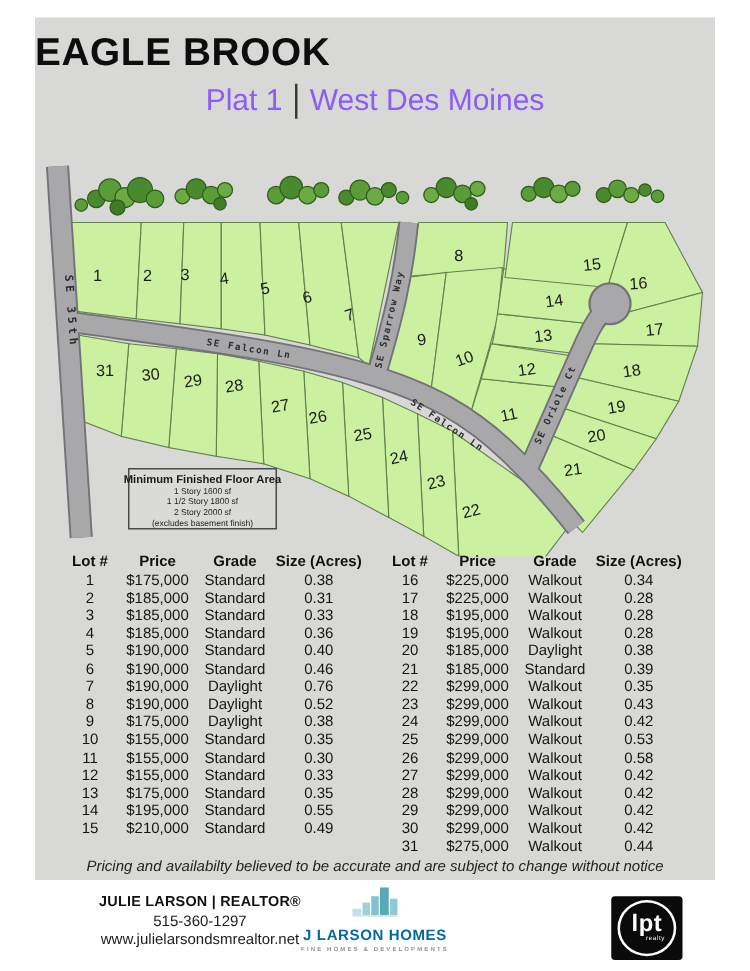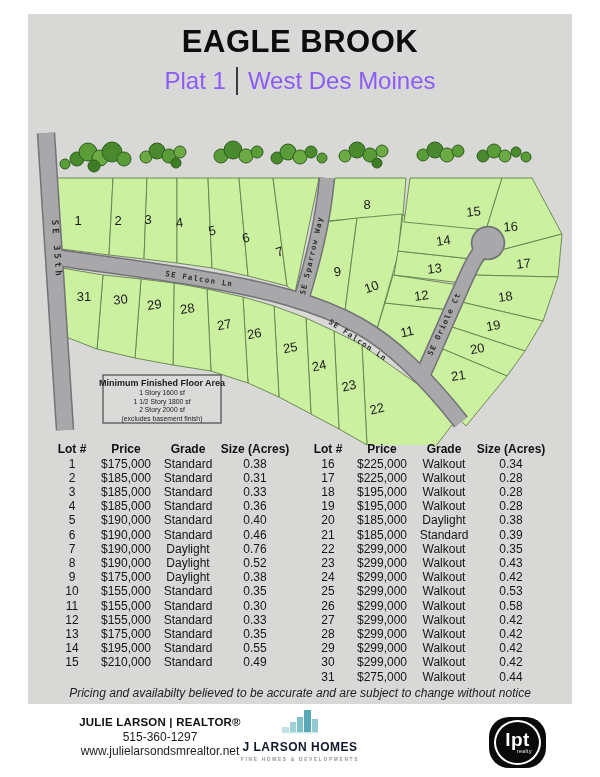--- a/index.html
+++ b/index.html
@@ -1,20 +1,20 @@
 <!DOCTYPE html>
 <html><head>
 <meta charset="utf-8">
 <style>
   html,body{margin:0;padding:0;}
   .page{position:relative;width:600px;height:777px;background:#ffffff;overflow:hidden;
         font-family:"Liberation Sans",sans-serif;color:#111;}
   .panel{position:absolute;left:28px;top:14px;width:544px;height:690px;background:#d8d8d6;}
   
-  .hdr{position:absolute;left:28px;top:24px;width:544px;text-align:center;}
+  .hdr{position:absolute;left:28px;top:24px;width:544px;}
   .hdr-title{font-size:31px;font-weight:800;letter-spacing:.5px;color:#0d0d0d;}
   .hdr-sub{margin-top:7px;display:flex;justify-content:center;align-items:center;gap:10px;
            font-size:24px;color:#8b5cf6;}
   .hdr-divider{width:2px;height:28px;background:#3a3a3a;}
   
   .map-svg{position:absolute;left:25px;top:125px;}
   .lot{fill:#cbf0a0;stroke:#63814b;stroke-width:.9;}
   .lotnum{font-family:"Liberation Sans",sans-serif;font-size:13px;fill:#1b1b1b;text-anchor:middle;}
   .roadlabel{font-family:"DejaVu Sans Mono",monospace;font-size:7.5px;font-weight:600;
              letter-spacing:1.2px;fill:#2e2e2e;}
@@ -28,24 +28,24 @@
   .t-left{position:absolute;left:50px;top:442px;}
   .t-right{position:absolute;left:306px;top:442px;}
   .c1{width:44px;}.c2{width:64px;}.c3{width:60px;}.c4{width:74px;}
   .disclaimer{position:absolute;left:28px;top:686px;width:544px;text-align:center;
               font-size:12px;font-style:italic;color:#222;}
   
   .realtor{position:absolute;left:35px;top:716px;width:250px;text-align:center;}
   .realtor-name{font-size:11.5px;font-weight:700;letter-spacing:.2px;margin-bottom:3px;}
   .realtor-line{font-size:12px;line-height:13.5px;color:#1c1c1c;}
   .builder{position:absolute;left:232px;top:708px;width:136px;text-align:center;}
-  .builder-name{font-size:12px;font-weight:700;letter-spacing:.5px;margin-top:2px;color:#0f172a;}
+  .builder-name{font-size:12px;font-weight:700;letter-spacing:.5px;margin-top:2px;color:#0369a1;}
   .builder-tag{font-size:4.8px;letter-spacing:1.7px;color:#939393;margin-top:3px;font-weight:700;}
   .lpt{position:absolute;left:489px;top:717px;width:57px;height:51px;background:#0a0a0a;
-       border-radius:20px;display:flex;align-items:center;justify-content:center;}
+       border-radius:3px;display:flex;align-items:center;justify-content:center;}
   .lpt-circle{width:43px;height:41px;border:2.5px solid #fff;border-radius:50%;
        display:flex;flex-direction:column;align-items:center;justify-content:center;}
   .lpt-name{color:#fff;font-size:19px;font-weight:800;line-height:16px;letter-spacing:.5px;}
   .lpt-sub{color:#fff;font-size:5px;letter-spacing:.5px;align-self:flex-end;margin-right:7px;}
 </style>
 </head>
 <body>
 
 <div class="page">
   <div class="panel"></div>

